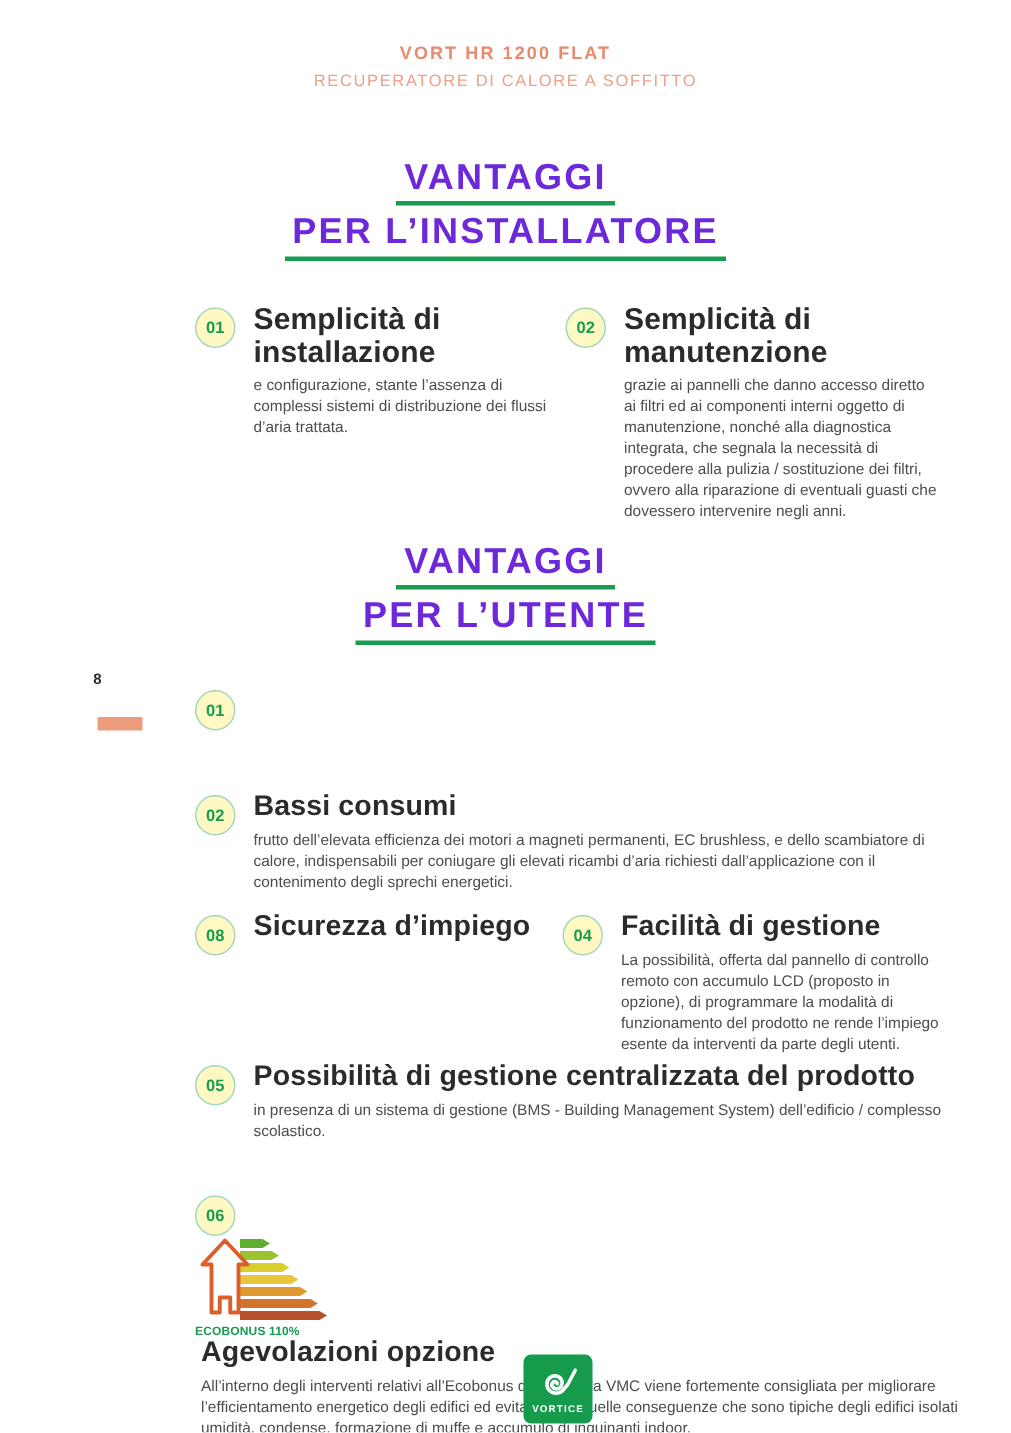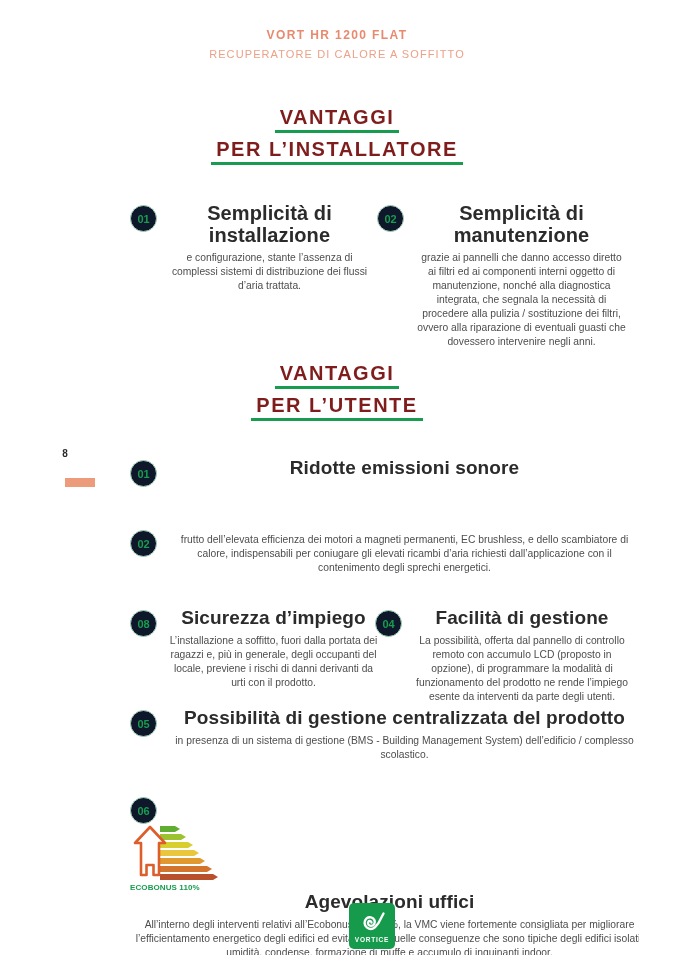--- a/index.html
+++ b/index.html
@@ -19,35 +19,35 @@
   .doc-header .hdr-title {
     color: #E78A6E; font-size: 12px; font-weight: bold; letter-spacing: 1.4px;
   }
   .doc-header .hdr-sub {
     color: #ECA189; font-size: 11px; letter-spacing: 1.1px; margin-top: 6px;
   }
   
   .sec-title { position: absolute; left: 0; width: 100%; text-align: center; }
   .sec-title .t-line {
     display: inline-block;
-    color: #7f1d1d; font-size: 20px; font-weight: bold; letter-spacing: 1.5px;
+    color: #6d28d9; font-size: 24px; font-weight: bold; letter-spacing: 1.5px;
     border-bottom: 3px solid #189C4F; padding: 0 5px 2px 5px; margin-bottom: 5px;
     line-height: 1.1; white-space: nowrap;
   }
   #installer-title { top: 106px; }
   #user-title { top: 362px; }
   
   .adv-item { position: absolute; display: flex; align-items: flex-start; }
   .num-badge {
     flex: 0 0 auto; width: 27px; height: 27px; border-radius: 50%;
     border: 1.5px solid #A5D6BB; color: #189C4F;
     font-size: 11px; font-weight: bold; display: flex; align-items: center; justify-content: center;
-    margin-right: 12px; margin-top: 2px; background: #0f172a;
+    margin-right: 12px; margin-top: 2px; background: #fef9c3;
   }
-  .item-content { flex: 1 1 auto; text-align: center; }
+  .item-content { flex: 1 1 auto; }
   .item-title {
     color: #2B2B2B; font-weight: bold; line-height: 1.08; letter-spacing: 0.1px;
   }
   .installer-size { font-size: 20px; }
   .user-size { font-size: 19px; }
   .item-body {
     color: #4D4D4D; font-size: 10.3px; line-height: 1.36; margin-top: 5px;
   }
   
   .margin-marker { position: absolute; left: 0; top: 448px; width: 70px; }
@@ -115,36 +115,35 @@
   </div>
 
   <div class="margin-marker">
     <div class="page-number">8</div>
     <div class="margin-bar"></div>
   </div>
 
   <div class="adv-item" style="left:95px; top:458px; width:510px;">
     <div class="num-badge">01</div>
     <div class="item-content">
-      <div class="item-title user-size">Ridotte emissioni sonore</div>
     </div>
   </div>
 
   <div class="adv-item" style="left:95px; top:528px; width:510px;">
     <div class="num-badge">02</div>
     <div class="item-content">
+      <div class="item-title user-size">Bassi consumi</div>
       <div class="item-body">frutto dell’elevata efficienza dei motori a magneti permanenti, EC brushless, e dello scambiatore di calore, indispensabili per coniugare gli elevati ricambi d’aria richiesti dall’applicazione con il contenimento degli sprechi energetici.</div>
     </div>
   </div>
 
   <div class="adv-item" style="left:95px; top:608px; width:248px;">
     <div class="num-badge">08</div>
     <div class="item-content">
       <div class="item-title user-size">Sicurezza d’impiego</div>
-      <div class="item-body">L’installazione a soffitto, fuori dalla portata dei ragazzi e, più in generale, degli occupanti del locale, previene i rischi di danni derivanti da urti con il prodotto.</div>
     </div>
   </div>
 
   <div class="adv-item" style="left:340px; top:608px; width:255px;">
     <div class="num-badge">04</div>
     <div class="item-content">
       <div class="item-title user-size">Facilità di gestione</div>
       <div class="item-body">La possibilità, offerta dal pannello di controllo remoto con accumulo LCD (proposto in opzione), di programmare la modalità di funzionamento del prodotto ne rende l’impiego esente da interventi da parte degli utenti.</div>
     </div>
   </div>
@@ -170,21 +169,21 @@
             <div class="eb-bar" style="background: rgb(216, 206, 46); width: 33px;"></div>
             <div class="eb-bar" style="background: rgb(233, 198, 59); width: 39px;"></div>
             <div class="eb-bar" style="background: rgb(225, 153, 47); width: 45px;"></div>
             <div class="eb-bar" style="background: rgb(210, 116, 43); width: 52px;"></div>
             <div class="eb-bar" style="background: rgb(185, 80, 44); width: 58px;"></div>
           </div>
       </div>
       <div class="eb-label">ECOBONUS 110%</div>
     </div>
     <div class="item-content" style="padding-left:4px;">
-      <div class="item-title user-size">Agevolazioni uffici</div>
+      <div class="item-title user-size">Agevolazioni opzione</div>
       <div class="item-body">All’interno degli interventi relativi all’Ecobonus del 110%, la VMC viene fortemente consigliata per migliorare l’efficientamento energetico degli edifici ed evitare tutte quelle conseguenze che sono tipiche degli edifici isolati: umidità, condense, formazione di muffe e accumulo di inquinanti indoor.</div>
     </div>
   </div>
 
   <div class="footer-logo">
     <svg class="logo-mark" width="28" height="24" viewBox="0 0 28 24" fill="none">
       <path d="M13.5 11.5 c0-1.6-2.4-1.9-3.2-0.6 c-1.2 1.9 0.6 4 2.6 4 c3 0 4.6-3 3.6-5.6 c-1.2-3.2-5.4-4-7.9-1.9 c-2.9 2.4-2.6 7 0.4 9.2 c2.3 1.7 5.6 1.6 7.8-0.2 L20.5 12 L25.5 2.5" stroke="#ffffff" stroke-width="2.4" stroke-linecap="round" stroke-linejoin="round" fill="none"></path>
     </svg>
     <div class="logo-text">VORTICE</div>
   </div>

